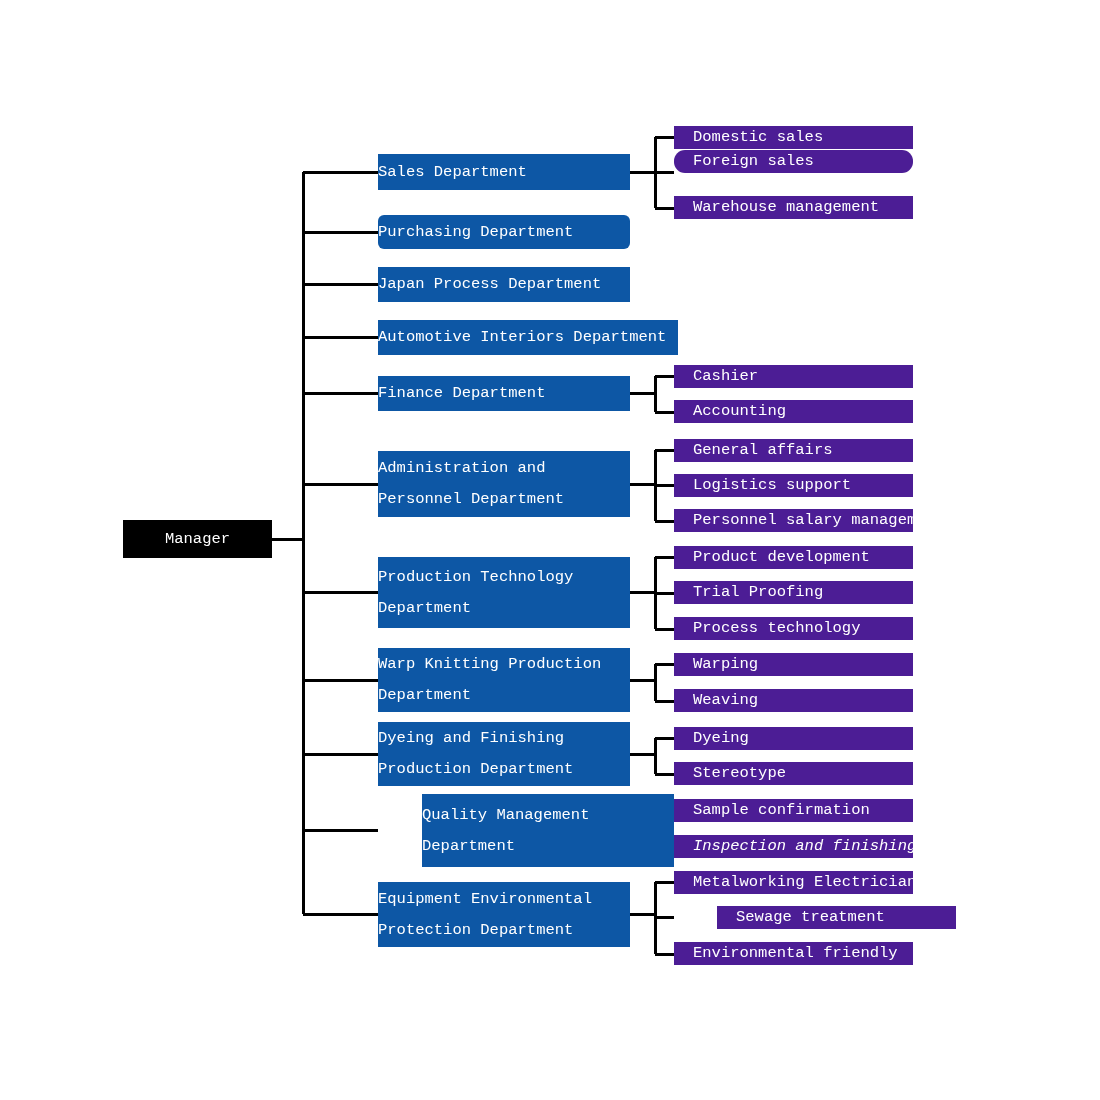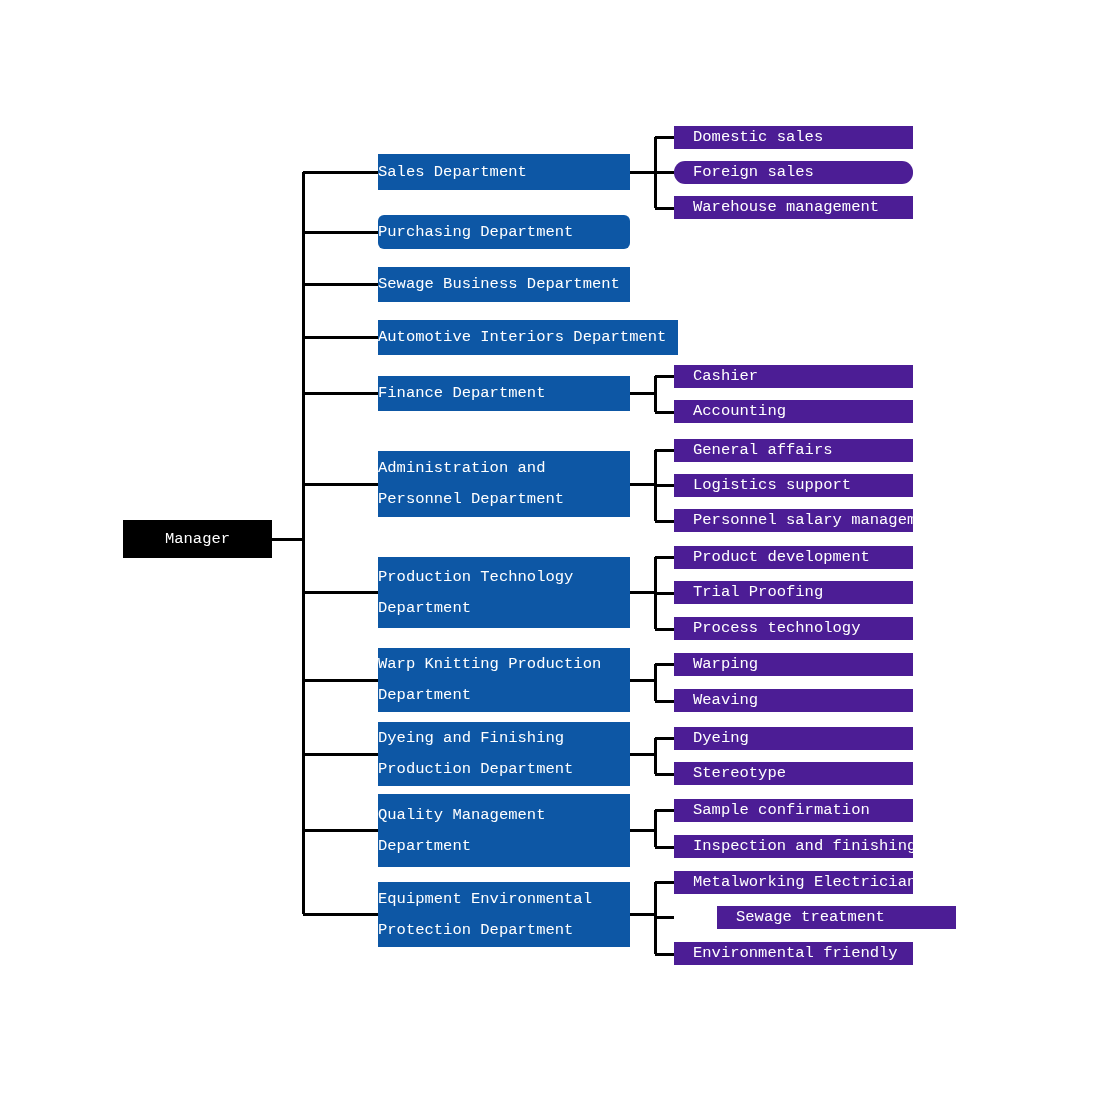--- a/index.html
+++ b/index.html
@@ -116,21 +116,21 @@
 
   <div class="box root">Manager</div>
 
   <div class="box dept" style="top:154px;height:36px;">
     <span class="ln">Sales Department</span>
   </div>
   <div class="box dept" style="top:215px;height:34px;border-radius:6px;">
     <span class="ln">Purchasing Department</span>
   </div>
   <div class="box dept" style="top:267px;height:35px;">
-    <span class="ln">Sewage Business Department</span>
+    <span class="ln">Japan Process Department</span>
   </div>
   <div class="box dept wide" style="top:320px;height:35px;">
     <span class="ln">Automotive Interiors Department</span>
   </div>
   <div class="box dept" style="top:376px;height:35px;">
     <span class="ln">Finance Department</span>
   </div>
   <div class="box dept" style="top:451px;height:66px;">
     <span class="ln">Administration and</span>
     <span class="ln">Personnel Department</span>
@@ -140,50 +140,50 @@
     <span class="ln">Department</span>
   </div>
   <div class="box dept" style="top:648px;height:64px;">
     <span class="ln">Warp Knitting Production</span>
     <span class="ln">Department</span>
   </div>
   <div class="box dept" style="top:722px;height:64px;">
     <span class="ln">Dyeing and Finishing</span>
     <span class="ln">Production Department</span>
   </div>
-  <div class="box dept" style="top:794px;height:73px;">
+  <div class="box dept" style="top:794px;height:73px;margin-left:44px;">
     <span class="ln">Quality Management</span>
     <span class="ln">Department</span>
   </div>
   <div class="box dept" style="top:882px;height:65px;">
     <span class="ln">Equipment Environmental</span>
     <span class="ln">Protection Department</span>
   </div>
 
   <div class="box sub" style="top:126px;">Domestic sales</div>
-  <div class="box sub" style="top:161px;border-radius:11px;">Foreign sales</div>
+  <div class="box sub" style="top:150px;border-radius:11px;">Foreign sales</div>
   <div class="box sub" style="top:196px;">Warehouse management</div>
 
   <div class="box sub" style="top:365px;">Cashier</div>
   <div class="box sub" style="top:400px;">Accounting</div>
 
   <div class="box sub" style="top:439px;">General affairs</div>
   <div class="box sub" style="top:474px;">Logistics support</div>
   <div class="box sub" style="top:509px;">Personnel salary management</div>
 
   <div class="box sub" style="top:546px;">Product development</div>
   <div class="box sub" style="top:581px;">Trial Proofing</div>
   <div class="box sub" style="top:617px;">Process technology</div>
 
   <div class="box sub" style="top:653px;">Warping</div>
   <div class="box sub" style="top:689px;">Weaving</div>
 
   <div class="box sub" style="top:727px;">Dyeing</div>
   <div class="box sub" style="top:762px;">Stereotype</div>
 
   <div class="box sub" style="top:799px;">Sample confirmation</div>
-  <div class="box sub" style="top:835px;">Inspection and finishing</div>
+  <div class="box sub" style="top:835px;font-style:italic;">Inspection and finishing</div>
 
   <div class="box sub" style="top:871px;">Metalworking Electrician</div>
   <div class="box sub" style="top:906px;margin-left:43px;">Sewage treatment</div>
   <div class="box sub" style="top:942px;">Environmental friendly</div>
 
 </div>
 
 </body></html>

